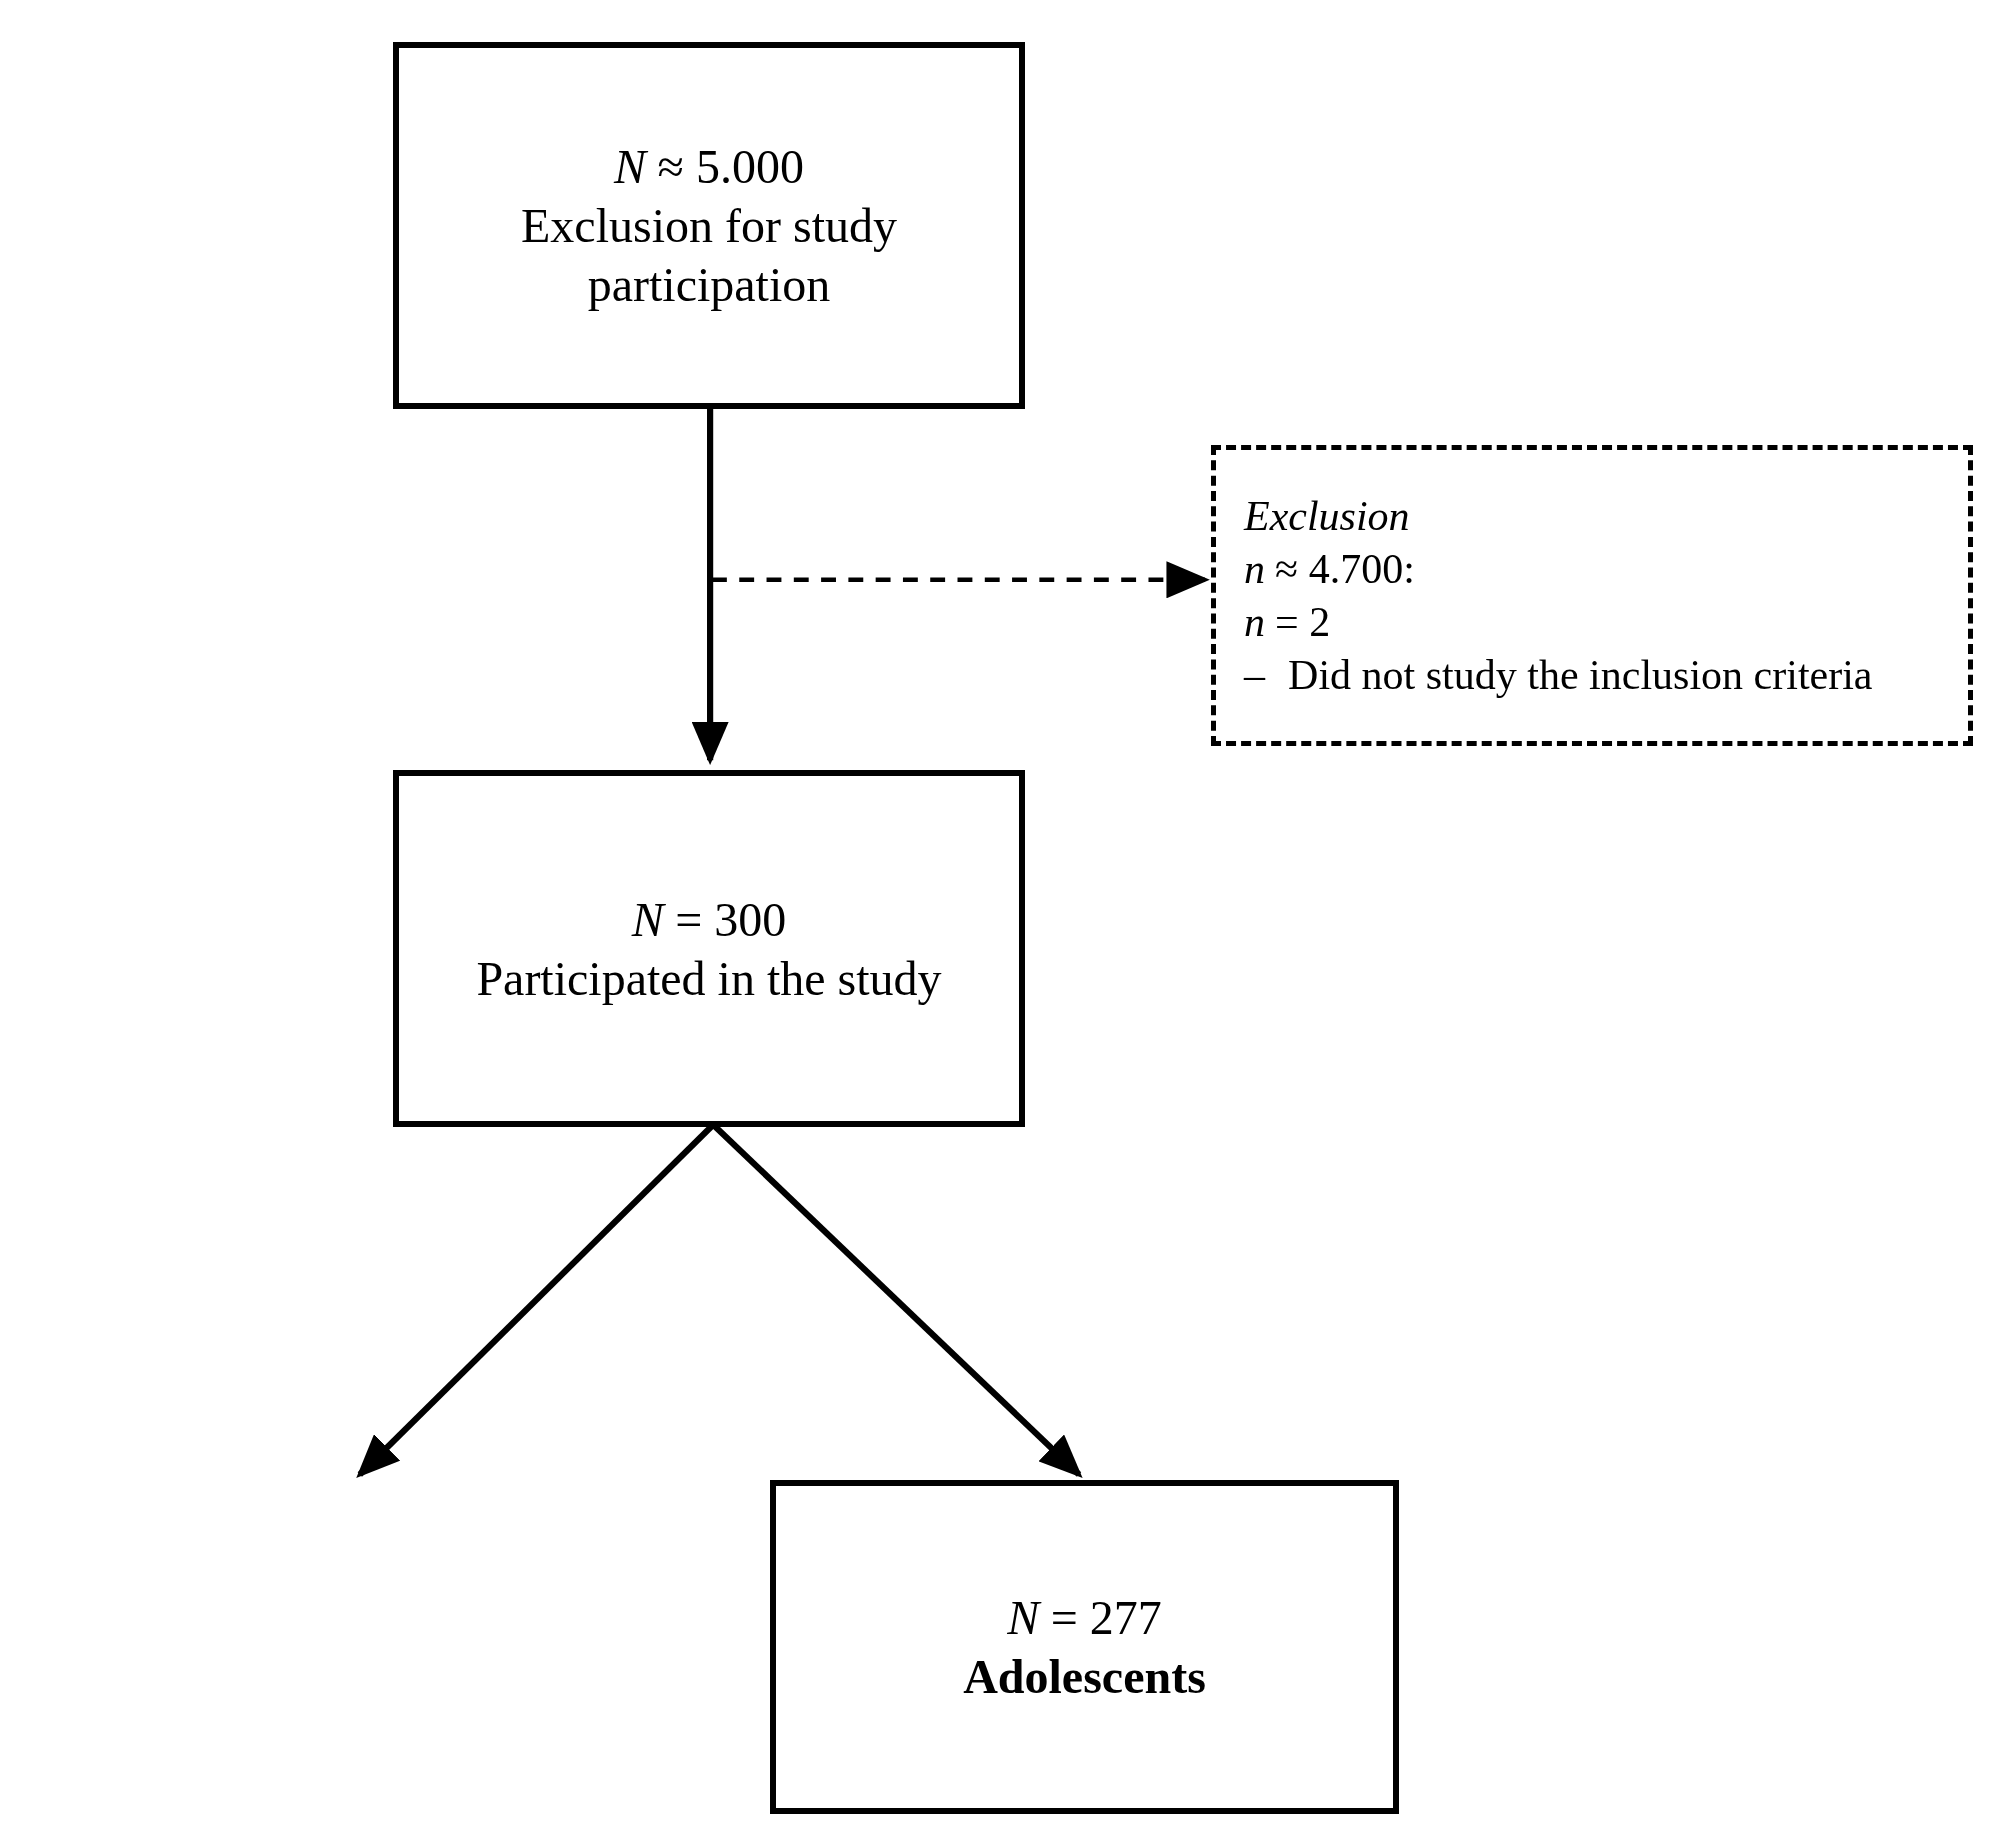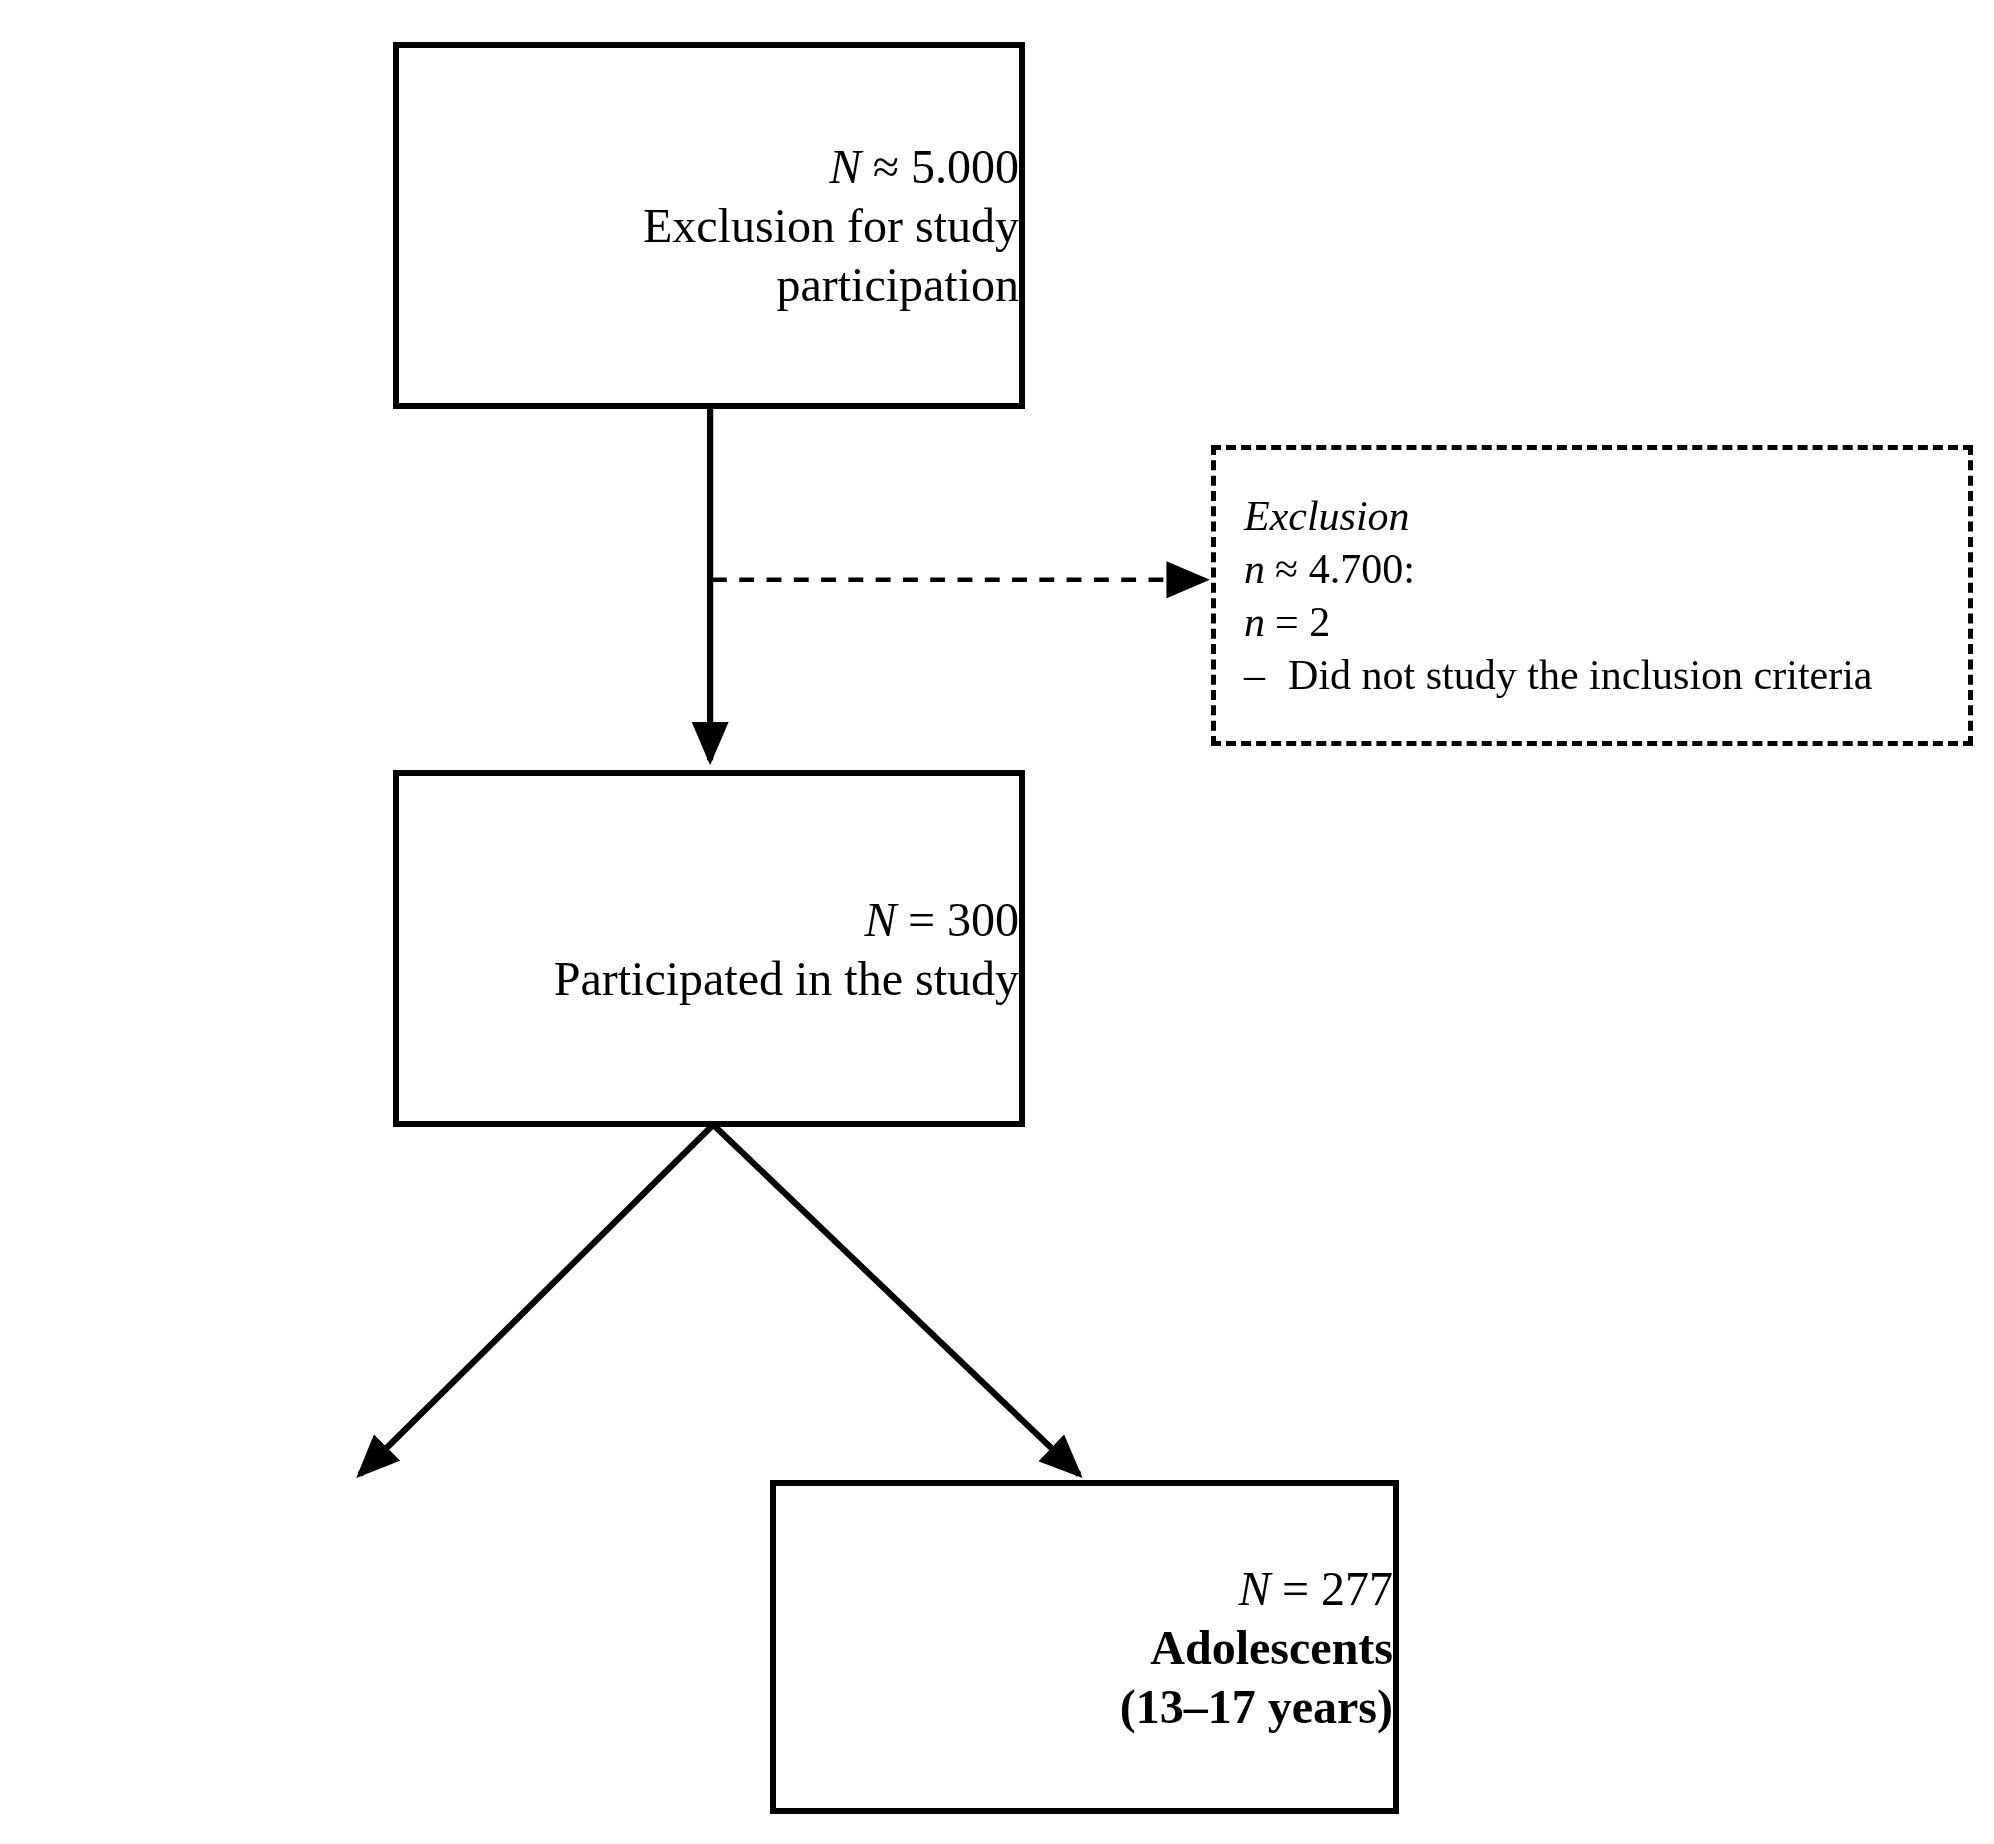--- a/index.html
+++ b/index.html
@@ -7,21 +7,21 @@
     position:relative; width:1995px; height:1844px; background:#ffffff;
     font-family:"Liberation Serif", "DejaVu Serif", serif; color:#000;
   }
   svg.arrows { position:absolute; left:0; top:0; width:1995px; height:1844px; }
   .solid { stroke:#000; stroke-width:10; fill:none; }
   .dashline { stroke:#000; stroke-width:7; stroke-dasharray:24 20; fill:none; }
 
   .box {
     position:absolute; box-sizing:border-box; background:#ffffff;
     border:6.2px solid #000;
-    display:flex; flex-direction:column; align-items:flex-end; justify-content:center;
+    display:flex; flex-direction:column; align-items:center; justify-content:center;
     text-align:center; font-size:48px; line-height:59px;
   }
   .box .line i, .xline i { font-style:italic; }
   .line i { margin-right:0.24em; }
   .bold { font-weight:bold; }
 
   #box-contacted    { left:393px;  top:42px;   width:632px; height:367px; }
   #box-participated { left:393px;  top:770px; width:632px; height:357px;font-family:Liberation Serif, serif; }
   #box-children     { left:20px;   top:1480px; width:629px; height:334px; }
   #box-adolescents  { left:770px; top:1480px; width:629px; height:334px; }
@@ -68,17 +68,16 @@
 
   <div class="box" id="box-participated">
     <div class="line"><i>N</i><span>= 300</span></div>
     <div class="line">Participated in the study</div>
   </div>
 
 
   <div class="box" id="box-adolescents">
     <div class="line"><i>N</i><span>= 277</span></div>
     <div class="line bold">Adolescents</div>
-    <div class="line bold">(13–17 years)</div>
   </div>
 
 </div>
 
 
 </body></html>

